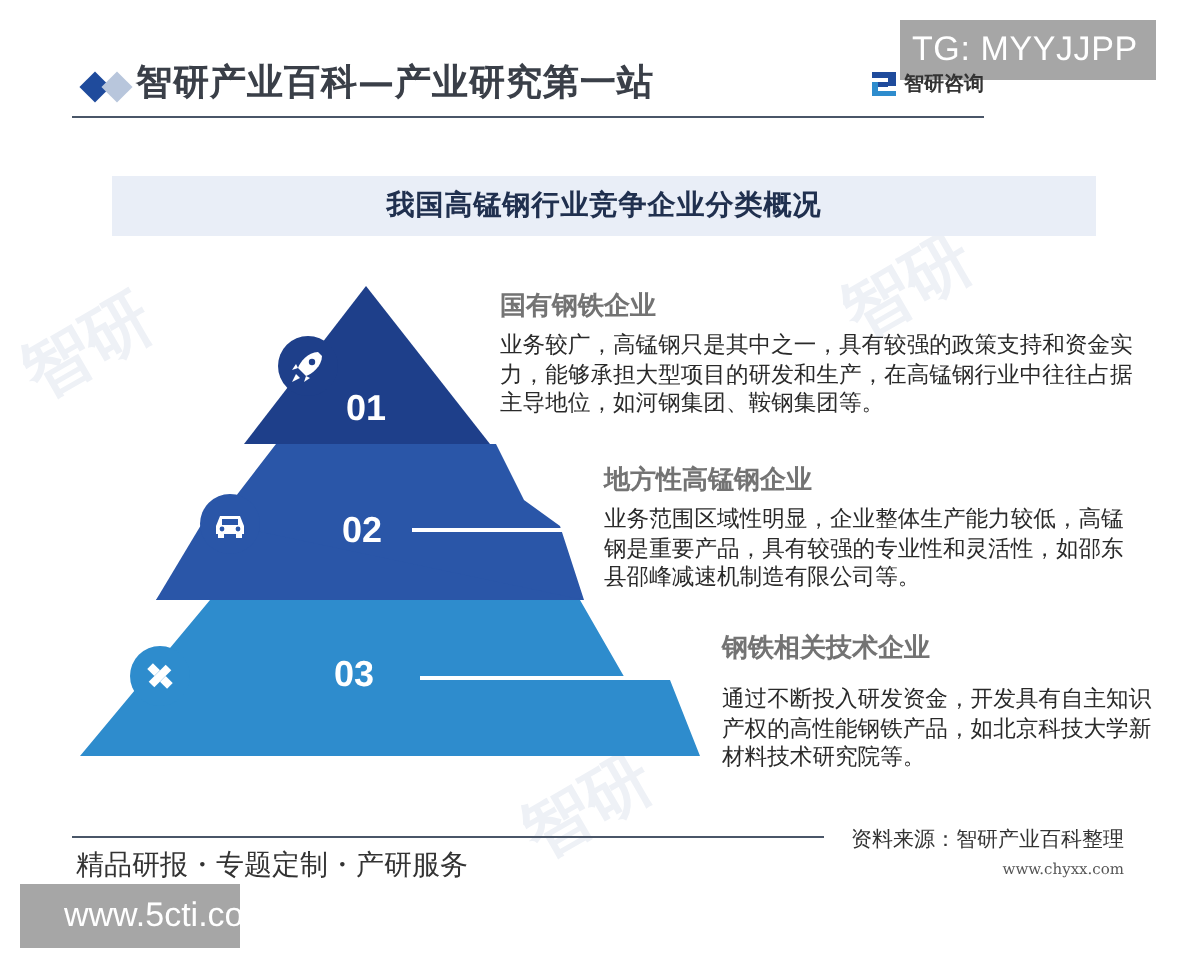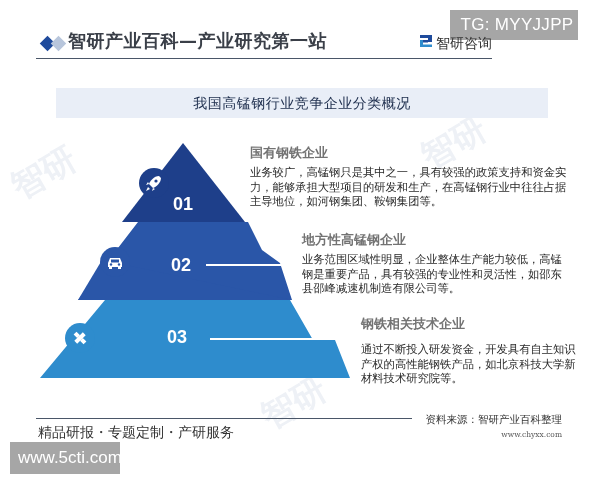--- a/index.html
+++ b/index.html
@@ -6,48 +6,48 @@
   body {
     width:600px; height:480px; position:relative; overflow:hidden;
     background:#ffffff;
     font-family:"DejaVu Sans", "Liberation Sans", sans-serif;
     color:#222;
   }
   .tg-badge {
     position:absolute; left:450px; top:10px; width:128px; height:30px;
     background:#a6a6a6; color:#fff;
     font-family:"Liberation Sans", sans-serif; font-size:17px;
-    line-height:30px; padding-left:6px; box-sizing:border-box; letter-spacing:0.3px;text-align:center;
+    line-height:30px; padding-left:6px; box-sizing:border-box; letter-spacing:0.3px;
   }
   .header {
     position:absolute; left:36px; top:28px; width:456px; height:30px;
     border-bottom:1.5px solid #4a5668;
   }
   .header .diamond {
     position:absolute; left:6px; top:10px; width:11px; height:11px;
     background:#1f4b9c; transform:rotate(45deg);
   }
   .header .diamond2 {
     position:absolute; left:17px; top:10px; width:11px; height:11px;
     background:#b8c6dc; transform:rotate(45deg);
   }
   .header .title {
     position:absolute; left:32px; top:1px;
     font-family:"DejaVu Serif", "Liberation Serif", serif;
     font-size:18px; font-weight:bold; color:#3a3f48; letter-spacing:0.5px;
   }
   .brand {
-    position:absolute; right:0px; top:7px; display:flex; align-items:flex-start; gap:4px;
-    font-size:14px; color:#333;
+    position:absolute; right:0px; top:7px; display:flex; align-items:center; gap:4px;
+    font-size:10px; color:#333;font-weight:bold;
   }
   .banner {
     position:absolute; left:56px; top:88px; width:492px; height:30px;
     background:#e9eef7; text-align:center; line-height:30px;
     font-family:"DejaVu Serif", "Liberation Serif", serif;
-    font-size:14px; font-weight:normal; color:#20304f; letter-spacing:0.5px;
+    font-size:14px; font-weight:bold; color:#20304f; letter-spacing:0.5px;
   }
   .pyramid { position:absolute; left:0; top:0; width:600px; height:480px; }
   .tier-num {
     position:absolute; color:#fff; font-family:"Liberation Sans", sans-serif;
     font-weight:bold; font-size:18px;
   }
   .icon-circle {
     position:absolute; width:30px; height:30px; border-radius:50%;
     display:flex; align-items:center; justify-content:center;
   }
@@ -68,21 +68,21 @@
   .footer-source {
     position:absolute; right:38px; top:413px; font-size:10.5px; color:#333; text-align:right;
   }
   .footer-url {
     position:absolute; right:38px; top:430px; font-size:7.5px; color:#555;
     font-family:"DejaVu Serif", serif;
   }
   .site-badge {
     position:absolute; left:10px; top:442px; width:110px; height:32px;
     background:#a6a6a6; color:#fff; font-family:"Liberation Sans", sans-serif;
-    font-size:17px; line-height:32px; padding-left:8px; box-sizing:border-box;
+    font-size:17px; line-height:32px; padding-left:22px; box-sizing:border-box;
   }
   .watermark {
     position:absolute; color:#eef1f6; font-size:34px; font-weight:bold;
     transform:rotate(-30deg); pointer-events:none;
   }
 </style>
 </head>
 <body>
 
 <div class="watermark" style="left:10px;top:150px;">智研</div>

